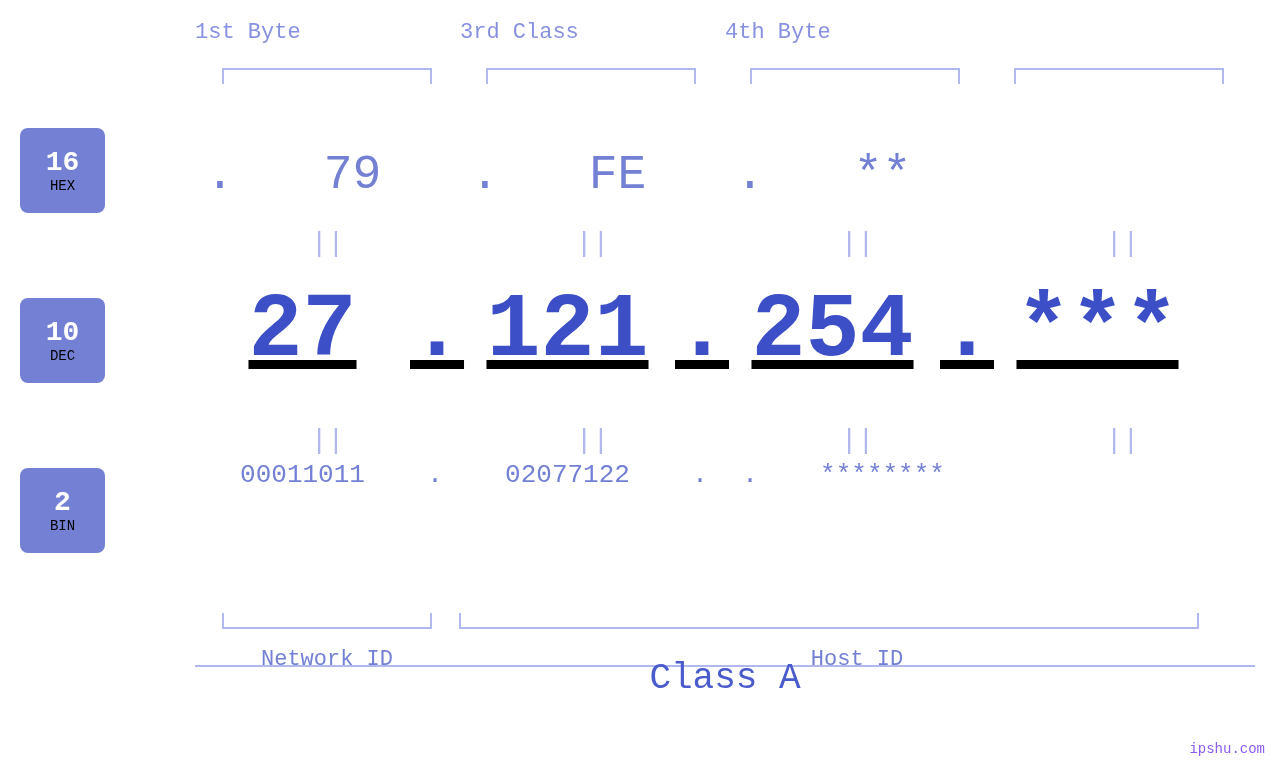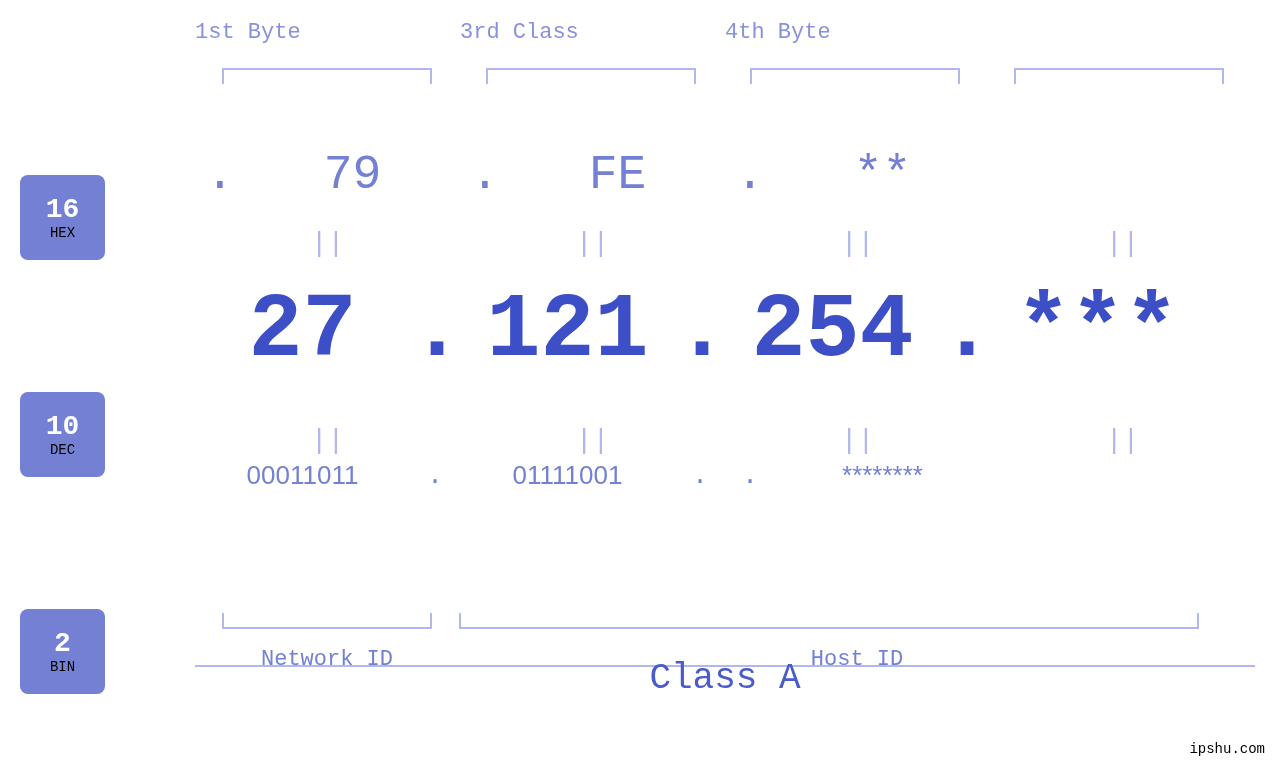--- a/index.html
+++ b/index.html
@@ -63,21 +63,20 @@
     .base-badge {
       width: 85px;
       height: 85px;
       background: #7380d4;
       border-radius: 8px;
       display: flex;
       flex-direction: column;
       align-items: center;
       justify-content: center;
       margin-bottom: 85px;
-      margin-top: 47px;
     }
 
     .base-badge .number {
       color: white;
       font-size: 28px;
       font-weight: bold;
       font-family: 'Courier New', Courier, monospace;
     }
 
     .base-badge .label {
@@ -97,20 +96,21 @@
     }
 
     
     .dec-row {
       display: flex;
       position: absolute;
       top: 280px;
       left: 195px;
       width: 1060px;
       align-items: center;
+      text-decoration: underline;
     }
 
     
     .bin-row {
       display: flex;
       position: absolute;
       top: 460px;
       left: 195px;
       width: 1060px;
       align-items: center;
@@ -131,21 +131,21 @@
       font-size: 90px;
       font-weight: bold;
       font-family: 'Courier New', Courier, monospace;
     }
 
     .byte-value-bin {
       width: 215px;
       text-align: center;
       color: #7380d4;
       font-size: 26px;
-      font-family: Liberation Sans, sans-serif;
+      font-family: Liberation Mono, monospace;
     }
 
     .dot-hex {
       width: 50px;
       text-align: center;
       color: #7380d4;
       font-size: 48px;
       font-family: 'Courier New', Courier, monospace;
     }
 
@@ -264,21 +264,21 @@
       color: #4a5bcc;
       font-size: 36px;
       font-family: 'Courier New', Courier, monospace;
     }
 
     
     .watermark {
       position: absolute;
       bottom: 10px;
       right: 20px;
-      color: #000000;
+      color: #8b5cf6;
       font-size: 14px;
       font-family: 'Courier New', Courier, monospace;
     }
   </style>
 </head>
 <body>
 
 <div class="byte-labels-row">
   <div class="byte-label">1st Byte</div>
   <div class="byte-label">3rd Class</div>
@@ -336,21 +336,21 @@
 <div class="eq-row eq-row-2">
   <div class="eq-sign">||</div>
   <div class="eq-sign">||</div>
   <div class="eq-sign">||</div>
   <div class="eq-sign">||</div>
 </div>
 
 <div class="bin-row">
   <div class="byte-value-bin">00011011</div>
   <div class="dot-bin">.</div>
-  <div class="byte-value-bin">01111001</div>
+  <div class="byte-value-bin">02077122</div>
   <div class="dot-bin">.</div>
   <div class="dot-bin">.</div>
   <div class="byte-value-bin">********</div>
 </div>
 
 <div class="bottom-bracket-row">
   <div class="network-bracket"></div>
   <div class="host-bracket"></div>
 </div>
 

